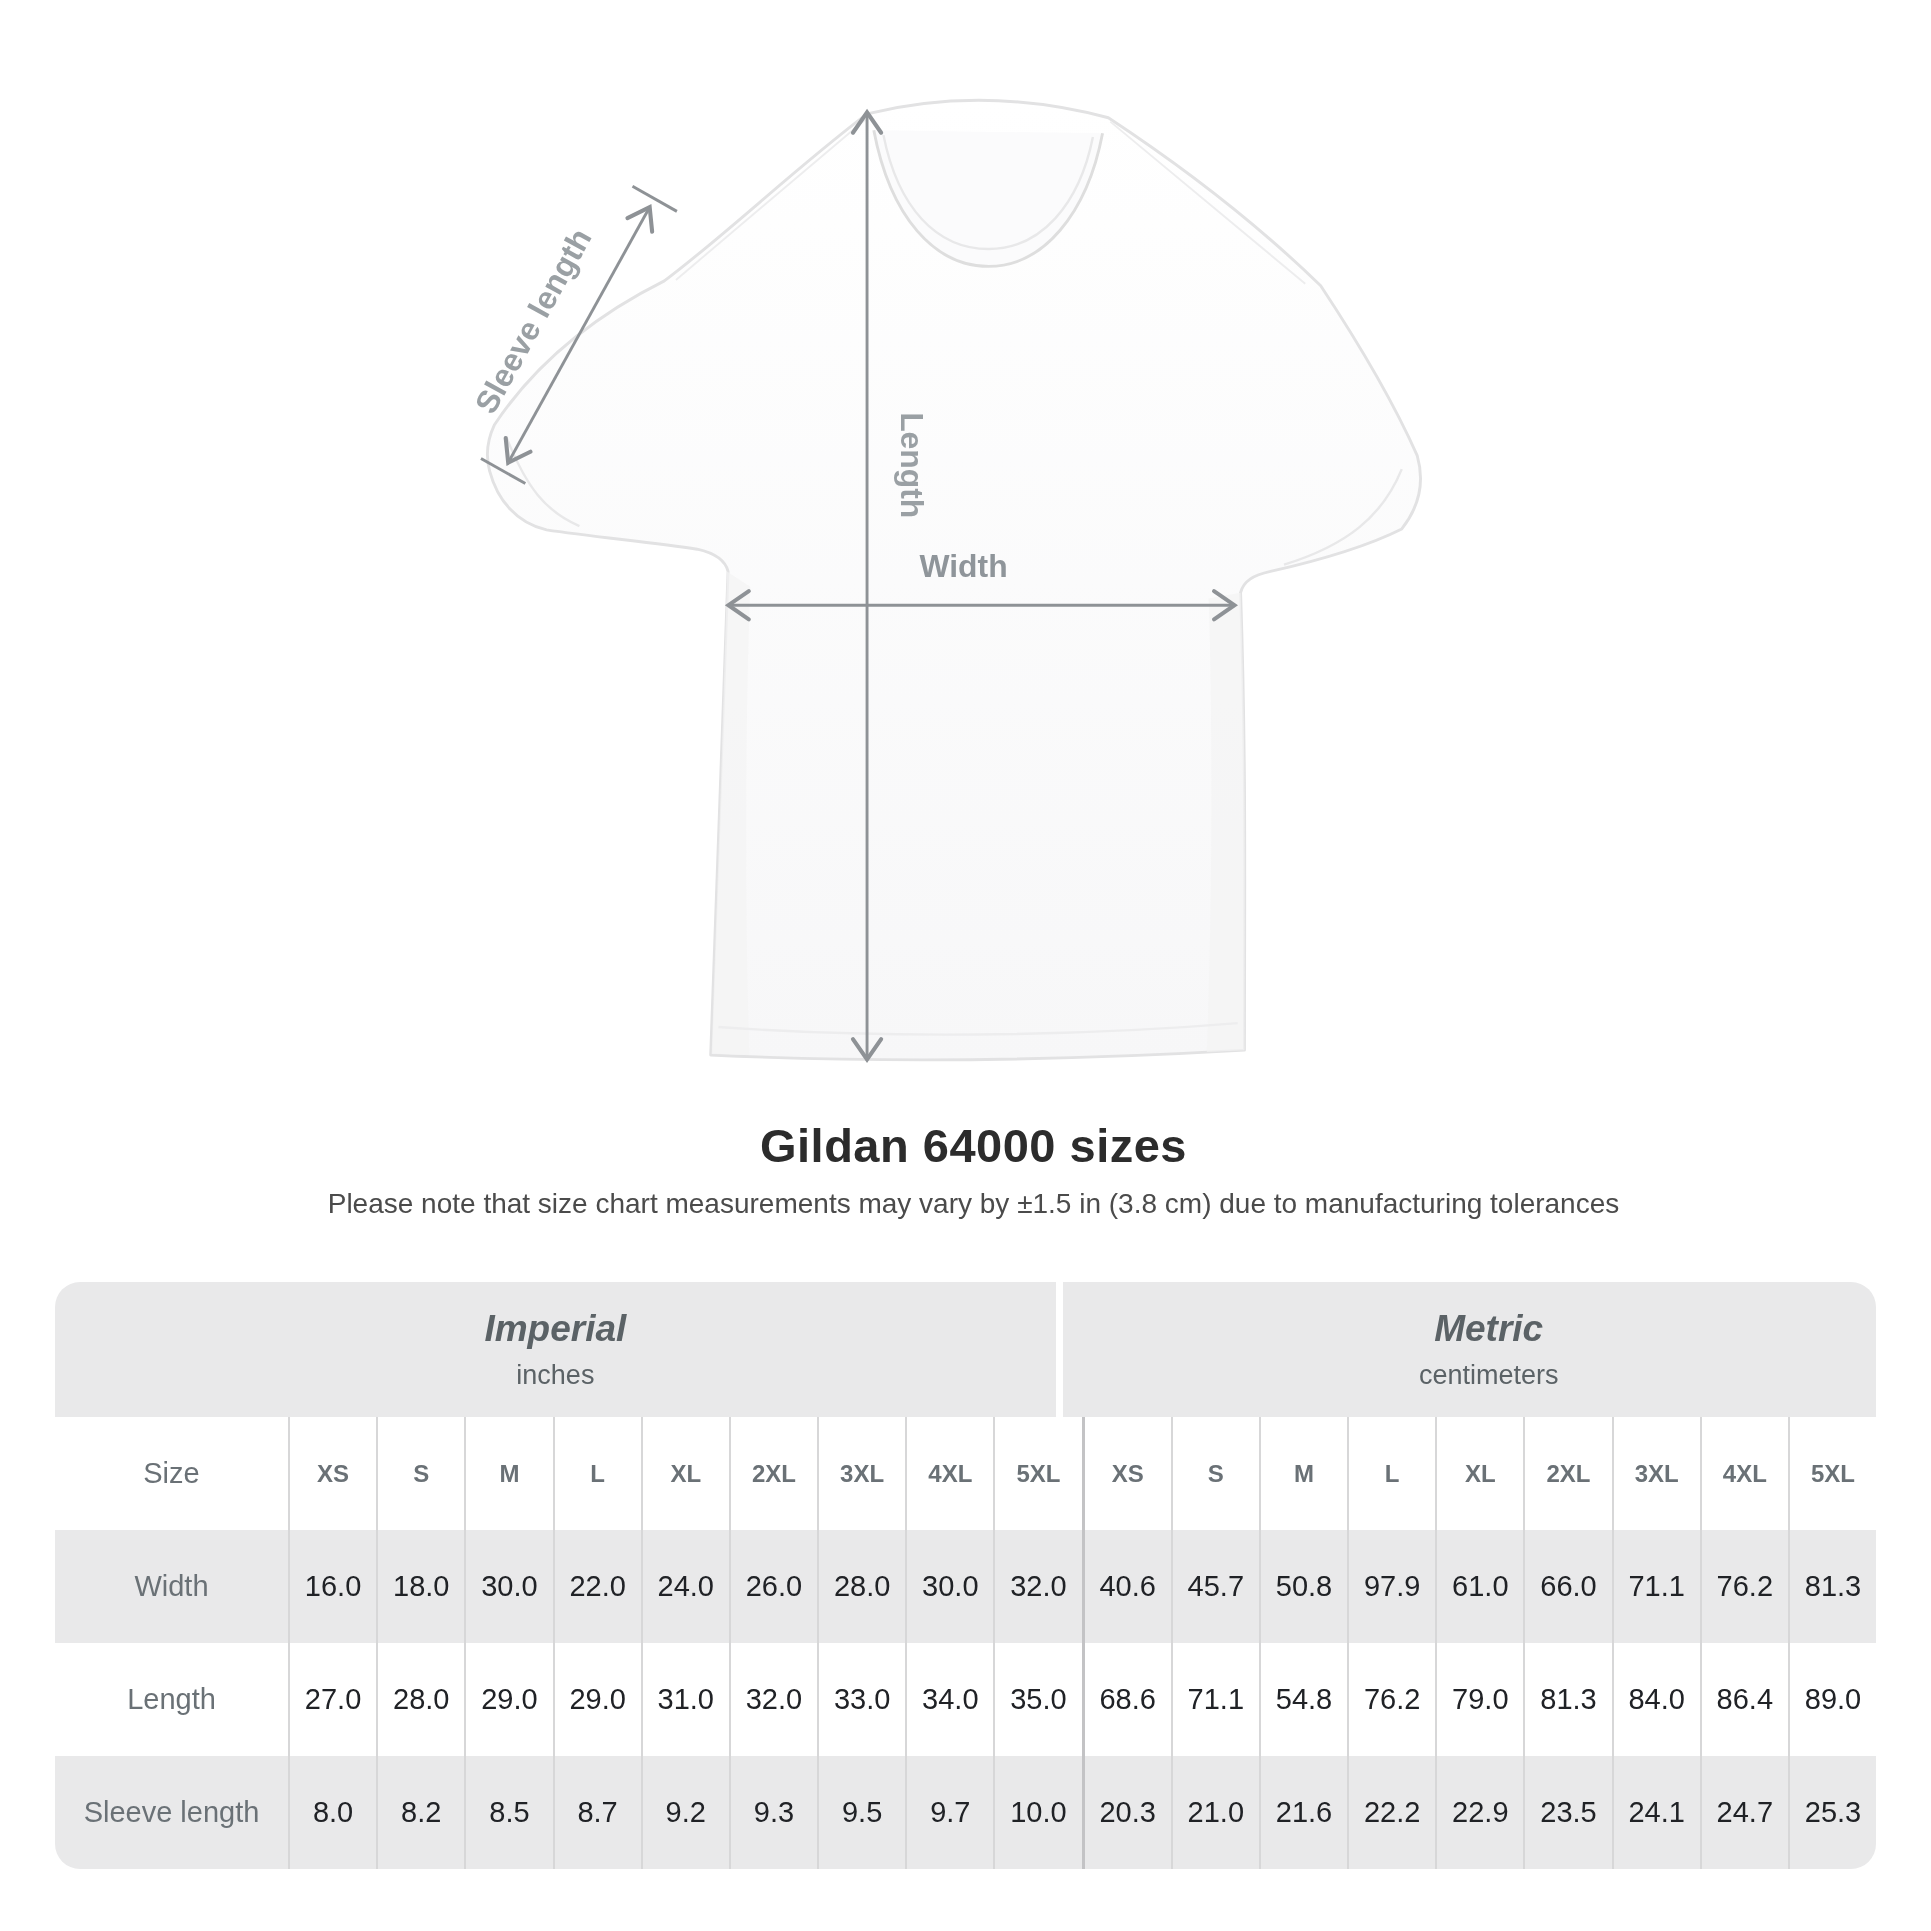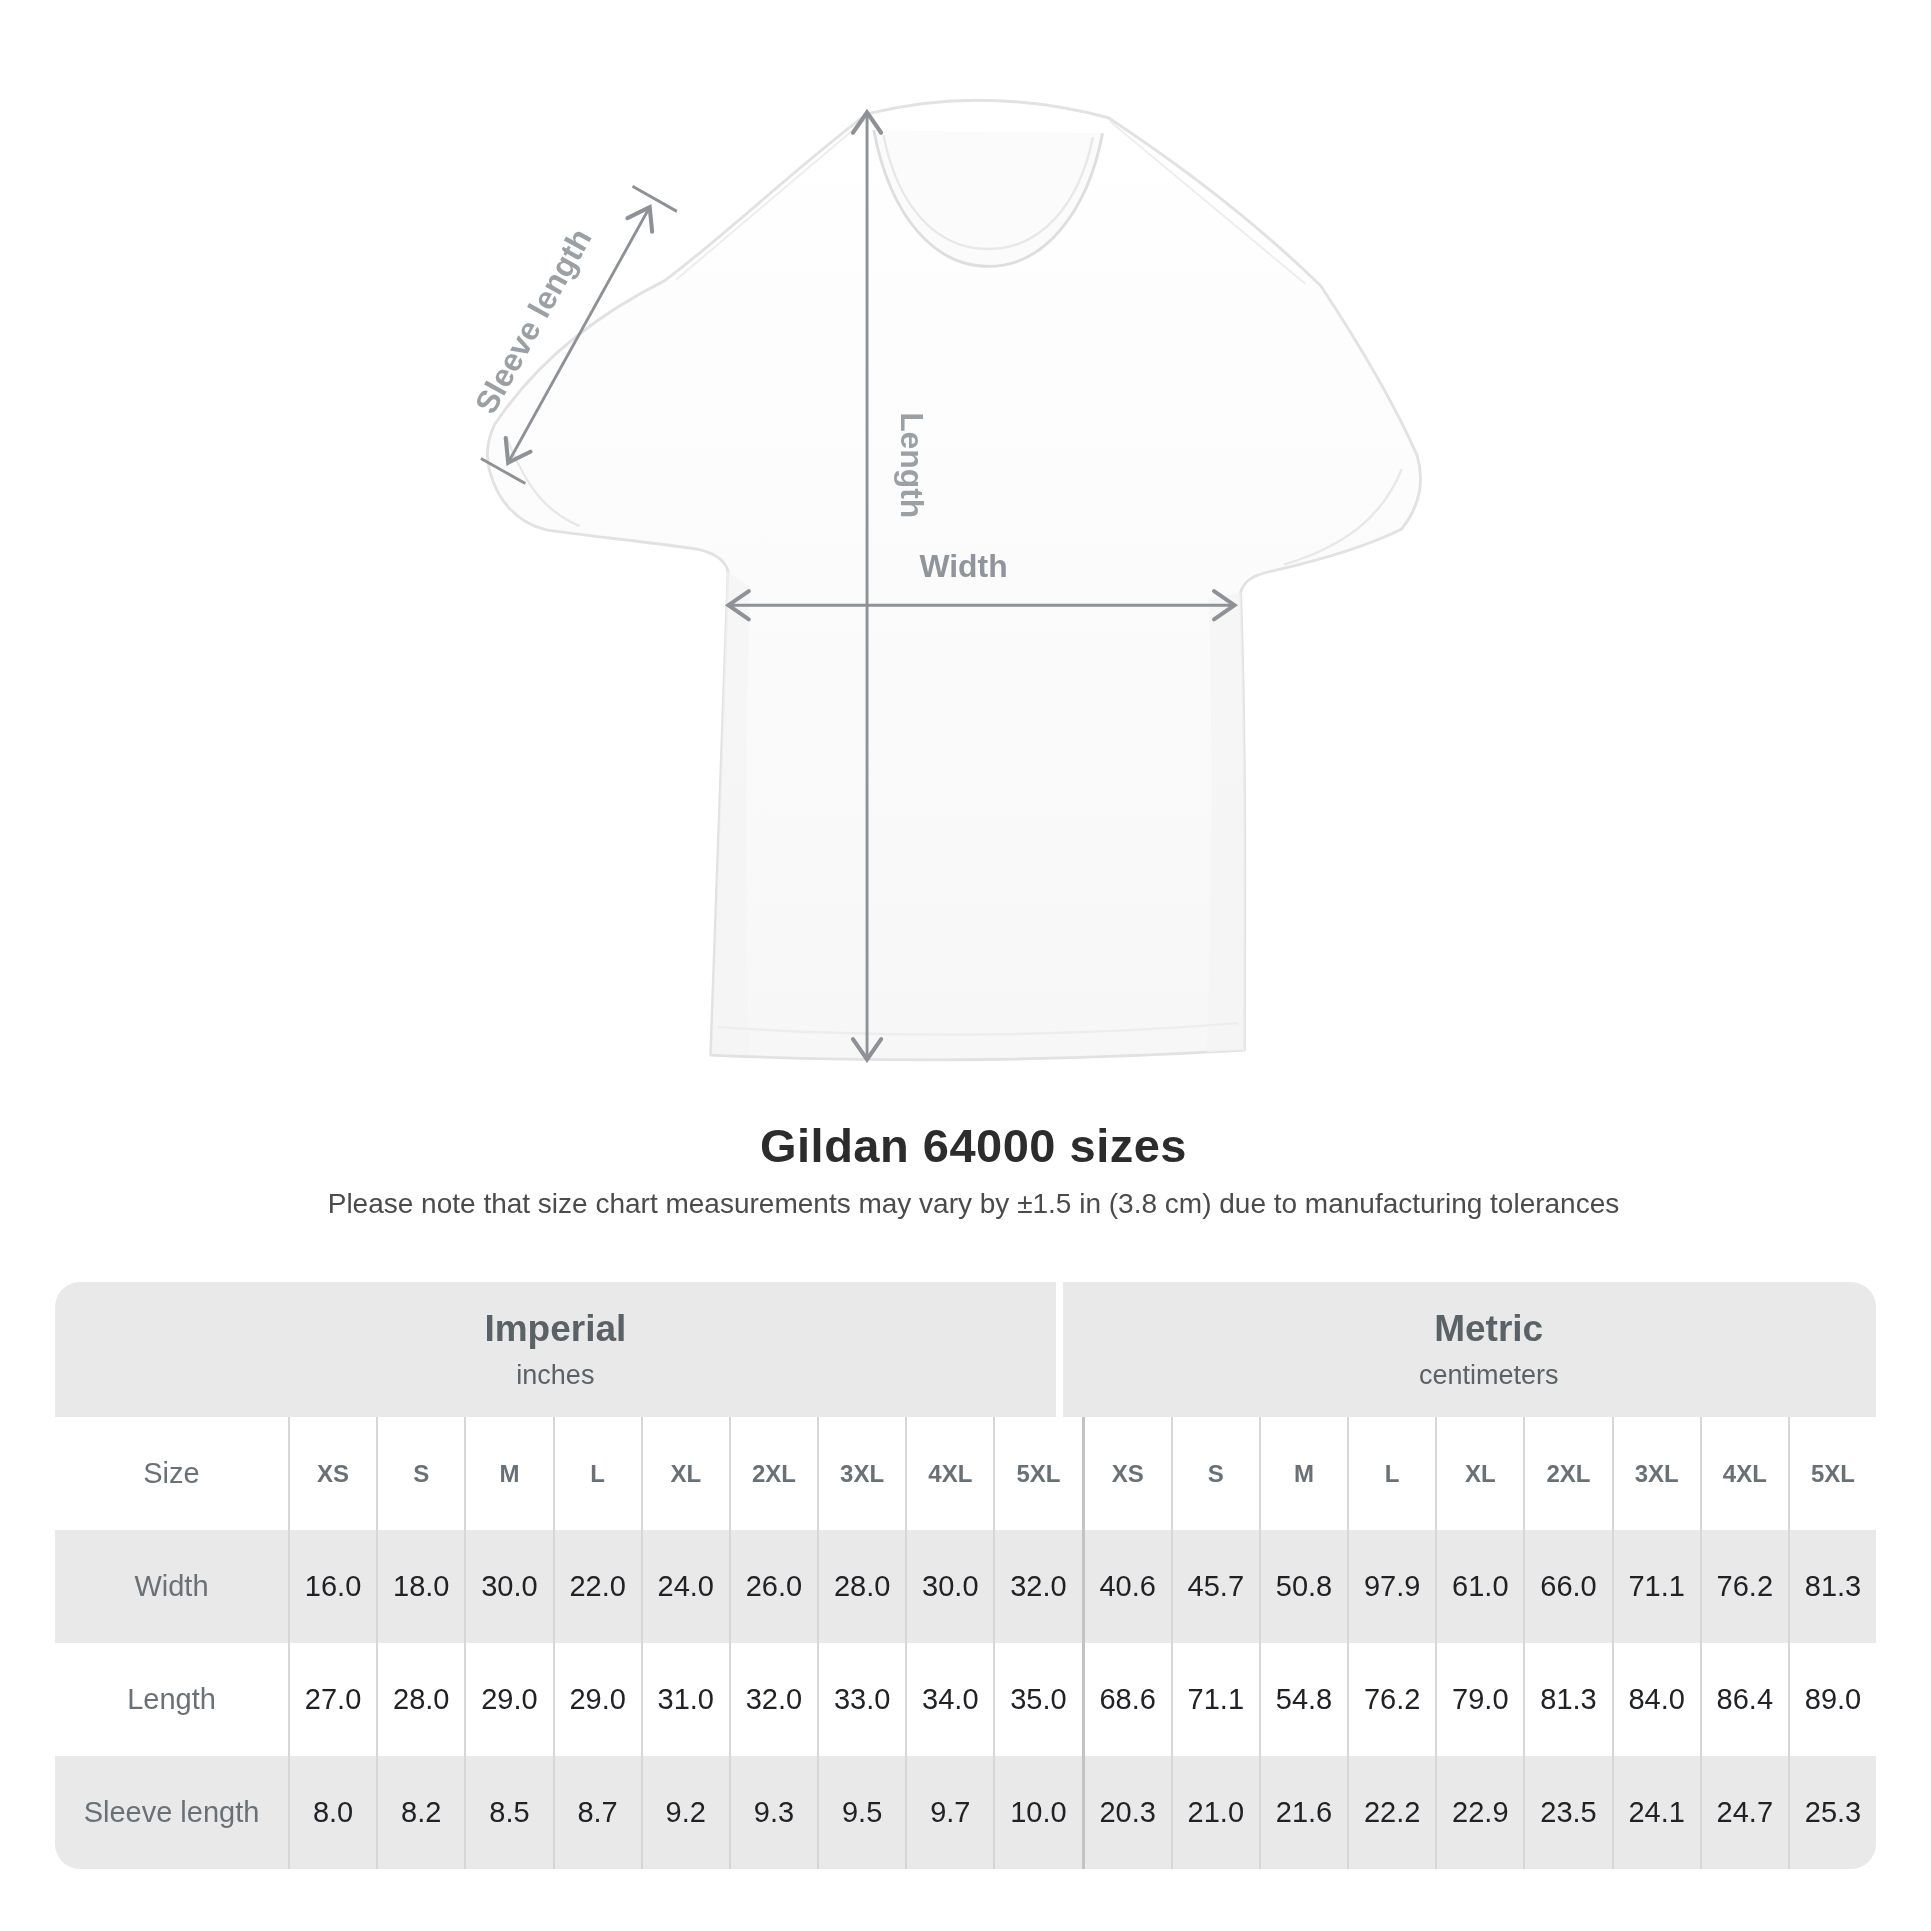--- a/index.html
+++ b/index.html
@@ -12,21 +12,21 @@
   
   #title-block{position:absolute;left:8px;top:1118px;width:1931px;text-align:center;}
   #page-title{margin:0;font-size:47px;font-weight:bold;color:#2c2c2c;letter-spacing:0.5px;}
   #page-subtitle{margin:15.4px 0 0 0;font-size:28px;color:#4b4b4b;text-align:center;}
   
   #size-table{position:absolute;left:55px;top:1282px;width:1821px;}
   .group-row{display:flex;height:135px;}
   .gcell{background:#e9e9ea;display:flex;flex-direction:column;align-items:center;justify-content:center;}
   .gcell.left{width:1022px;border-radius:25px 0 0 0;margin-right:7.7px;}
   .gcell.right{width:791px;border-radius:0 25px 0 0;padding-left:38px;}
-  .gname{font-size:37px;font-weight:bold;color:#5b6266;}
+  .gname{font-size:37px;font-weight:bold;font-style:italic;color:#5b6266;}
   .gsub{font-size:27px;color:#5b6266;margin-top:9.7px;}
   .trow{display:flex;height:113px;align-items:stretch;}
   .trow.gray{background:#e9e9ea;}
   .trow.last{border-radius:0 0 25px 25px;overflow:hidden;}
   .label-cell{width:233px;flex:none;display:flex;align-items:center;justify-content:center;
     font-size:29px;font-weight:normal;color:#6a7176;}
   .cell{flex:1;display:flex;align-items:center;justify-content:center;
     border-left:2.9px solid #d7d7d8;font-size:29px;color:#202226;}
   .cell.head{font-weight:bold;color:#6a7176;font-size:24px;}
   .cell.metric-start{border-left:3.9px solid #c3c3c5;}

